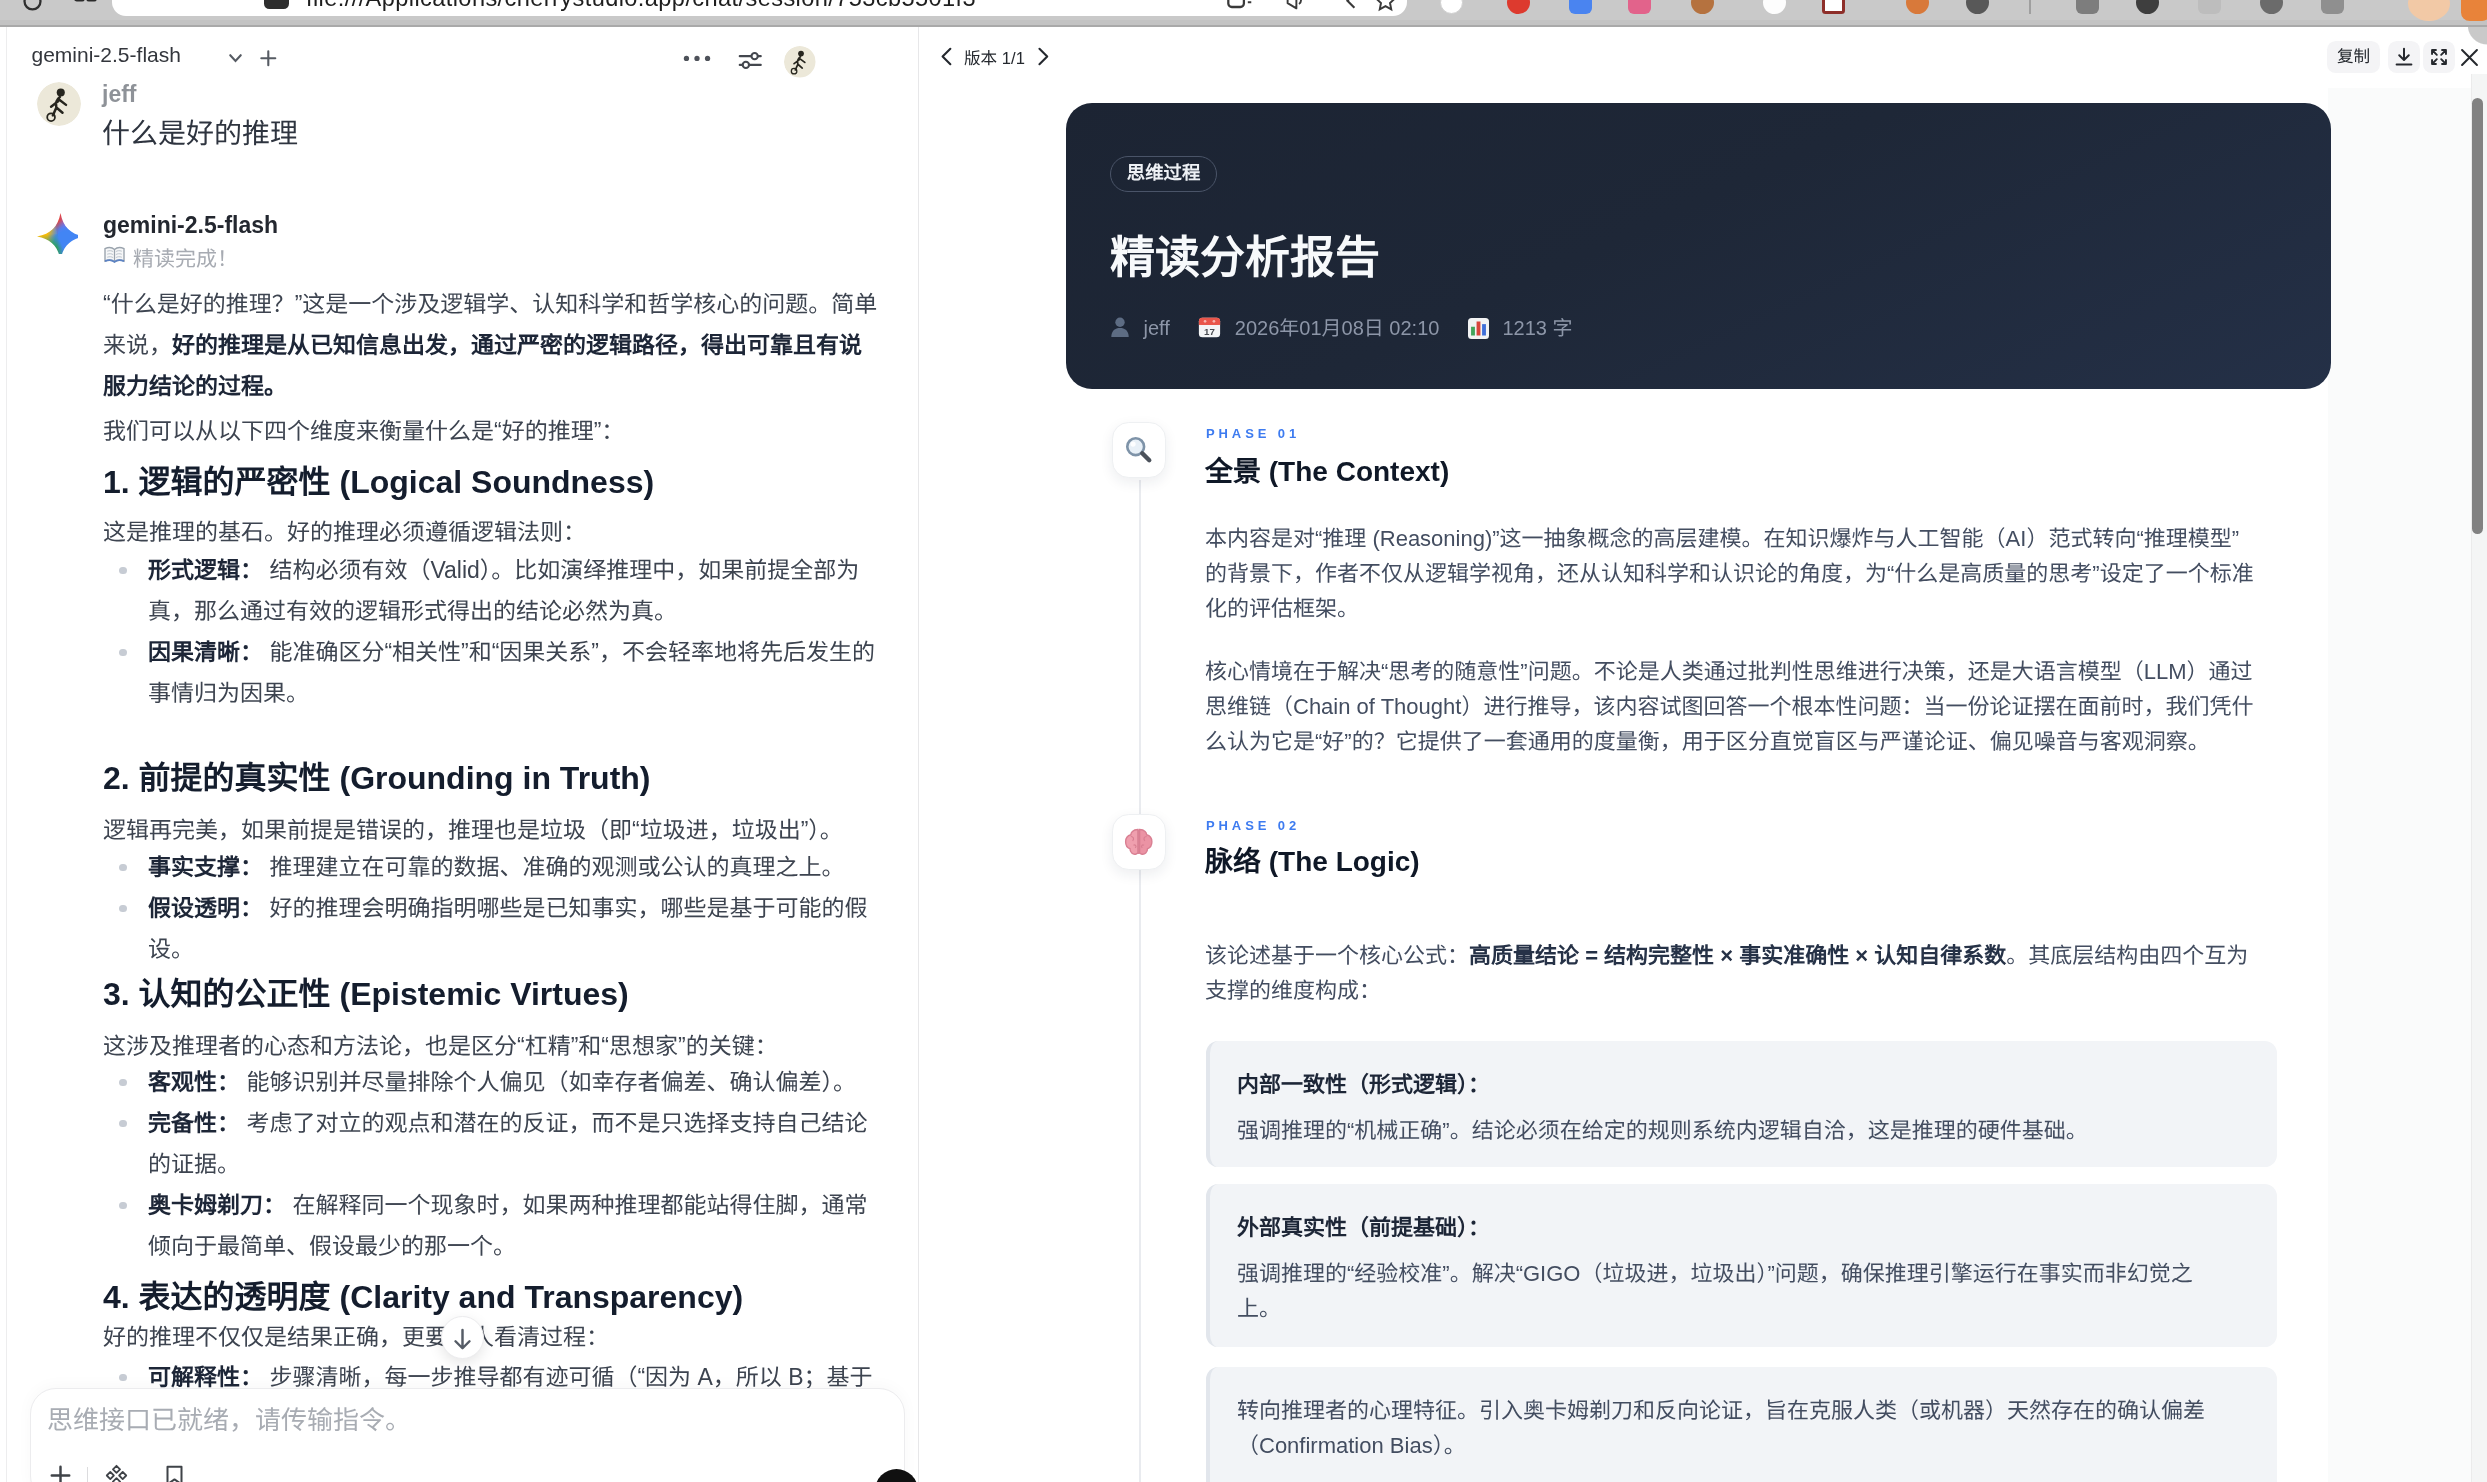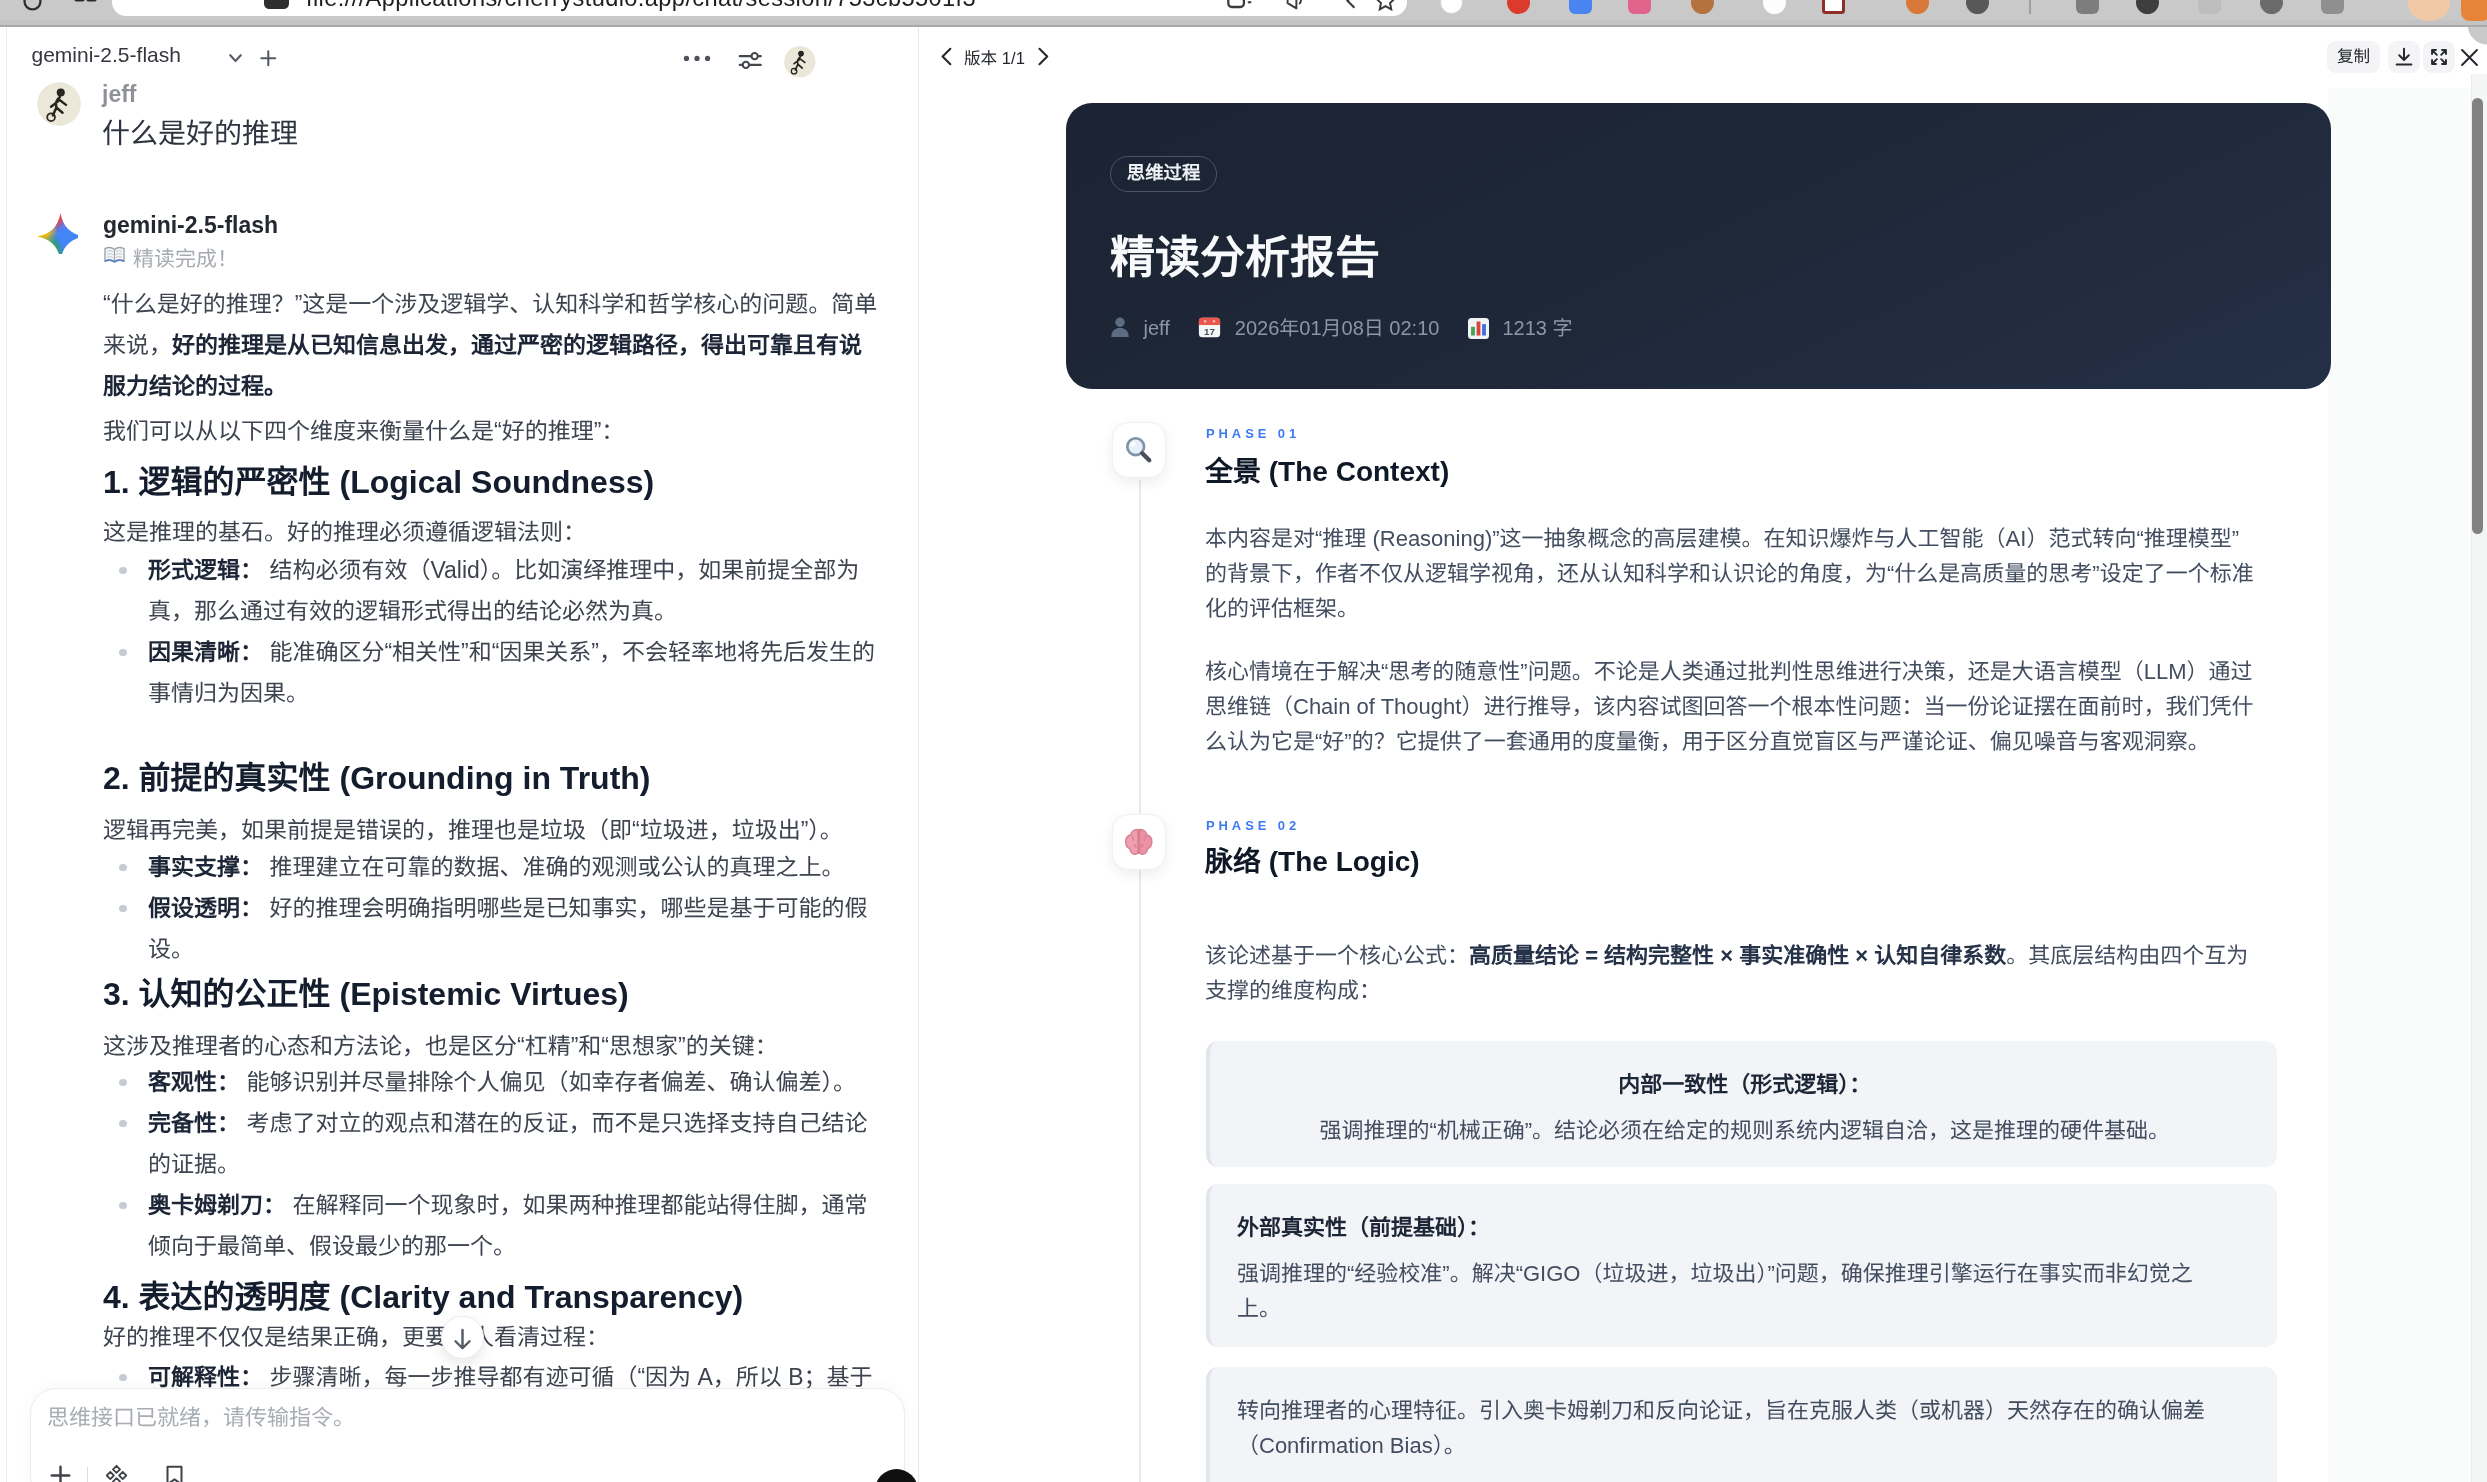--- a/index.html
+++ b/index.html
@@ -44,21 +44,21 @@
   #reply ul { list-style:none; }
   #reply li { position:relative; padding-left:45px; }
   #reply li::before { content:""; position:absolute; left:15.8px; top:16.6px; width:7.9px; height:7.9px; border-radius:50%; background:#c7ccd4; }
 
   
   #sdbtn { position:absolute; left:441px; top:1316px; width:43px; height:43px; border-radius:50%;
     background:#fff; border:0.9px solid #ececee; box-shadow:0 4.4px 14px rgba(0,0,0,.10); }
   
   #inputbox { position:absolute; left:30px; top:1388px; width:875px; height:114px; background:#fff;
     border:1.8px solid #ececee; border-radius:26px; box-shadow:0 -1.8px 15.8px rgba(0,0,0,.03); }
-  #placeholder { position:absolute; left:47px; top:1399px; font-size:22px; color:#a8acb3; }
+  #placeholder { position:absolute; left:47px; top:1399px; font-size:26px; color:#a8acb3; }
   #insep { position:absolute; left:87px; top:1467px; width:0.9px; height:15.8px; background:#dcdcde; }
   #sendbtn { position:absolute; left:875px; top:1469px; width:43px; height:43px; border-radius:50%; background:#101010; }
 
   
   #verhdr { position:absolute; left:964px; top:45px; font-size:16.6px; color:#24282e; }
   #copybtn { position:absolute; left:2327px; top:41px; width:53px; height:32px; border-radius:8.8px;
     background:#f4f4f6; font-size:16.6px; color:#24282e; text-align:center; line-height:31.5px; }
   .sqbtn { position:absolute; top:41px; width:32px; height:32px; border-radius:8.8px; background:#f4f4f6; }
 
   
@@ -357,21 +357,21 @@
 
 <div class="phaselab" id="pl1" style="top:425px;">PHASE 01</div>
 <div class="ph2" id="ph21" style="top:454px;">全景 (The Context)</div>
 <div class="rpara" id="rp1" style="top:521px;">本内容是对“推理 (Reasoning)”这一抽象概念的高层建模。在知识爆炸与人工智能（AI）范式转向“推理模型”<br>的背景下，作者不仅从逻辑学视角，还从认知科学和认识论的角度，为“什么是高质量的思考”设定了一个标准<br>化的评估框架。</div>
 <div class="rpara" id="rp2" style="top:654px;">核心情境在于解决“思考的随意性”问题。不论是人类通过批判性思维进行决策，还是大语言模型（LLM）通过<br>思维链（Chain of Thought）进行推导，该内容试图回答一个根本性问题：当一份论证摆在面前时，我们凭什<br>么认为它是“好”的？它提供了一套通用的度量衡，用于区分直觉盲区与严谨论证、偏见噪音与客观洞察。</div>
 
 <div class="phaselab" id="pl2" style="top:817px;">PHASE 02</div>
 <div class="ph2" id="ph22" style="top:844px;">脉络 (The Logic)</div>
 <div class="rpara" id="rp3" style="top:938px;">该论述基于一个核心公式：<b>高质量结论 = 结构完整性 × 事实准确性 × 认知自律系数</b>。其底层结构由四个互为<br>支撑的维度构成：</div>
 
-<div class="gcard" id="gc1" style="top:1041px; height:126px;text-align:center;">
+<div class="gcard" id="gc1" style="top:1041px; height:126px;">
   <div class="ct">内部一致性（形式逻辑）：</div>
   <div class="cb">强调推理的“机械正确”。结论必须在给定的规则系统内逻辑自洽，这是推理的硬件基础。</div>
 </div>
 <div class="gcard" id="gc2" style="top:1184px; height:163px;">
   <div class="ct">外部真实性（前提基础）：</div>
   <div class="cb">强调推理的“经验校准”。解决“GIGO（垃圾进，垃圾出）”问题，确保推理引擎运行在事实而非幻觉之<br>上。</div>
 </div>
 <div class="gcard" id="gc3" style="top:1367px; height:163px;">
   <div class="cb">转向推理者的心理特征。引入奥卡姆剃刀和反向论证，旨在克服人类（或机器）天然存在的确认偏差<br>（Confirmation Bias）。</div>
 </div>

